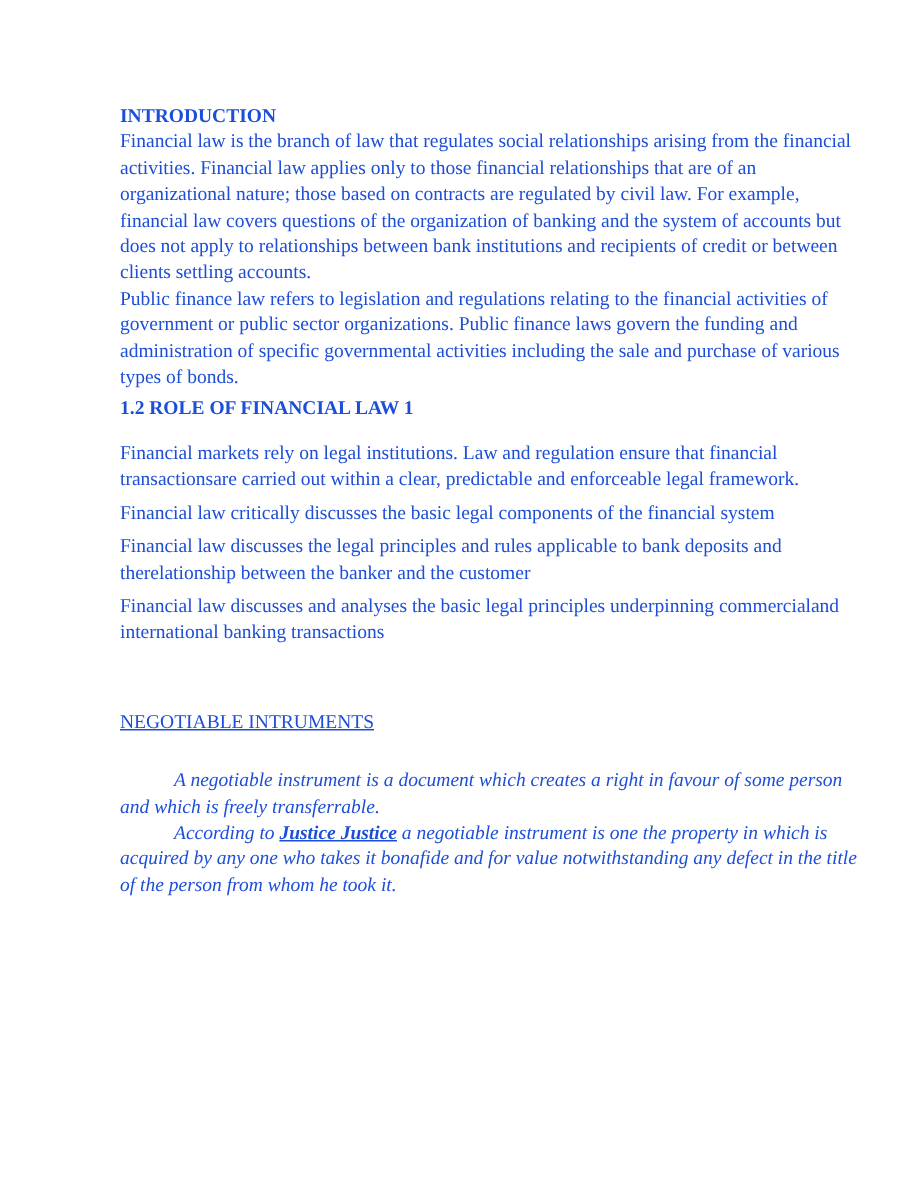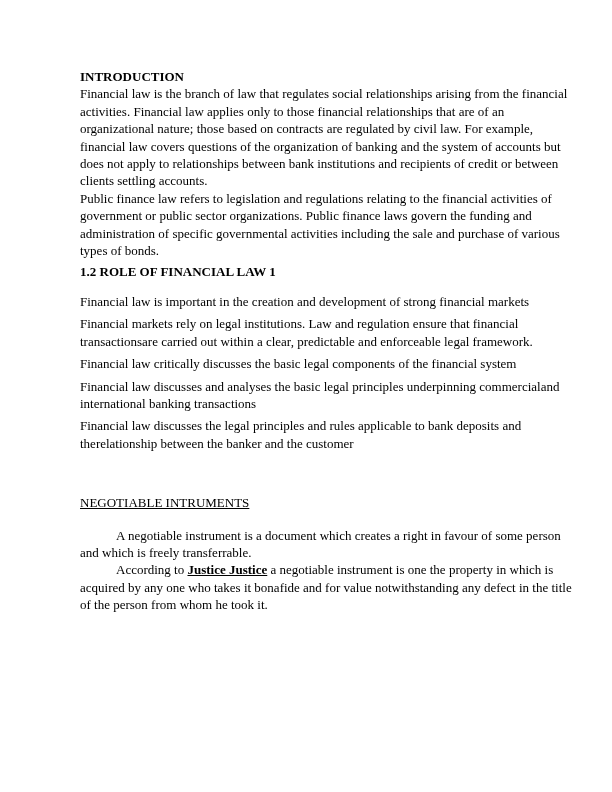--- a/index.html
+++ b/index.html
@@ -12,21 +12,21 @@
     width: 578px;
     height: 792px;
     margin: 0 auto;
     background: #ffffff;
     box-sizing: border-box;
     padding: 68px 52px 0 63px;
     overflow: hidden;
     font-family: "Liberation Serif", "DejaVu Serif", serif;
     font-size: 13px;
     line-height: 17.4px;
-    color: #000000;
+    color: #1d4ed8;
   }
   .content {
     width: 497px;
   }
   h1, h2, p {
     margin: 0;
     padding: 0;
     font-size: 13px;
     line-height: 17.4px;
     font-weight: normal;
@@ -39,21 +39,22 @@
   }
   .role-item {
     margin-bottom: 5px;
   }
   .negotiable-heading {
     margin-top: 42px;
     font-weight: normal;
     text-decoration: underline;
   }
   .negotiable-block {
-    margin-top: 15px;
+    margin-top: 22px;
+    font-style: italic;
   }
   .indent {
     text-indent: 36px;
   }
   .emphasis {
     font-weight: bold;
     text-decoration: underline;
   }
 </style>
 </head>
@@ -64,31 +65,30 @@
 
     <h1 class="bold">INTRODUCTION</h1>
 
 
     <p>Financial law is the branch of law that regulates social relationships arising from the financial activities. Financial law applies only to those financial relationships that are of an organizational nature; those based on contracts are regulated by civil law. For example, financial law covers questions of the organization of banking and the system of accounts but does not apply to relationships between bank institutions and recipients of credit or between clients settling accounts.</p>
 
     <p>Public finance law refers to legislation and regulations relating to the financial activities of government or public sector organizations. Public finance laws govern the funding and administration of specific governmental activities including the sale and purchase of various types of bonds.</p>
 
     <h2 class="heading-12">1.2 ROLE OF FINANCIAL LAW 1</h2>
 
-    <p class="role-item">Financial law is important in the creation and development of strong financial markets</p>
 
     <p class="role-item">Financial markets rely on legal institutions. Law and regulation ensure that financial transactionsare carried out within a clear, predictable and enforceable legal framework.</p>
 
 
     <p class="role-item">Financial law critically discusses the basic legal components of the financial system</p>
 
 
+    <p class="role-item">Financial law discusses the legal principles and rules applicable to bank deposits and therelationship between the banker and the customer</p>
+
     <p class="role-item">Financial law discusses and analyses the basic legal principles underpinning commercialand international banking transactions</p>
-
-    <p class="role-item">Financial law discusses the legal principles and rules applicable to bank deposits and therelationship between the banker and the customer</p>
 
     <h2 class="negotiable-heading">NEGOTIABLE INTRUMENTS</h2>
 
     <div class="negotiable-block">
       <p class="indent">A negotiable instrument is a document which creates a right in favour of some person and which is freely transferrable.</p>
 
       <p class="indent"><span>According to </span><span class="emphasis">Justice Justice</span><span> a negotiable instrument is one the property in which is acquired by any one who takes it bonafide and for value notwithstanding any defect in the title of the person from whom he took it.</span></p>
     </div>
 
   </div>

